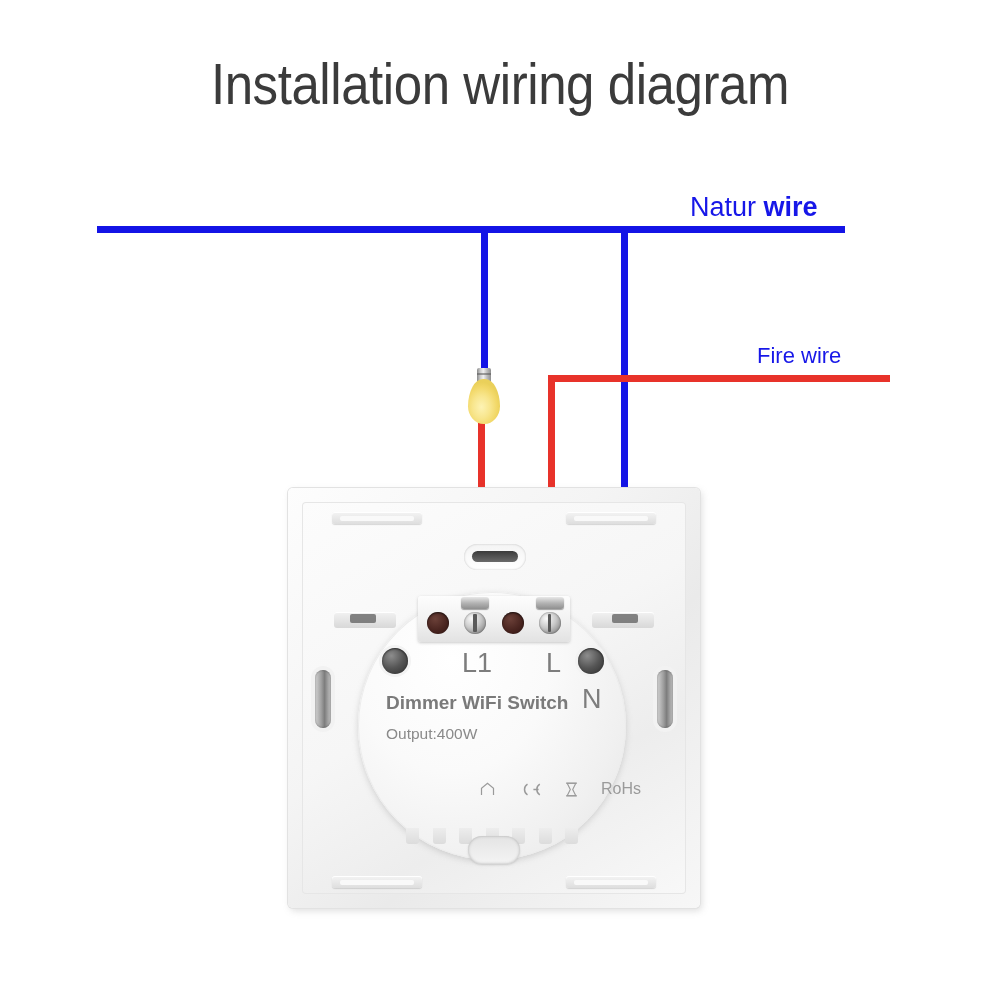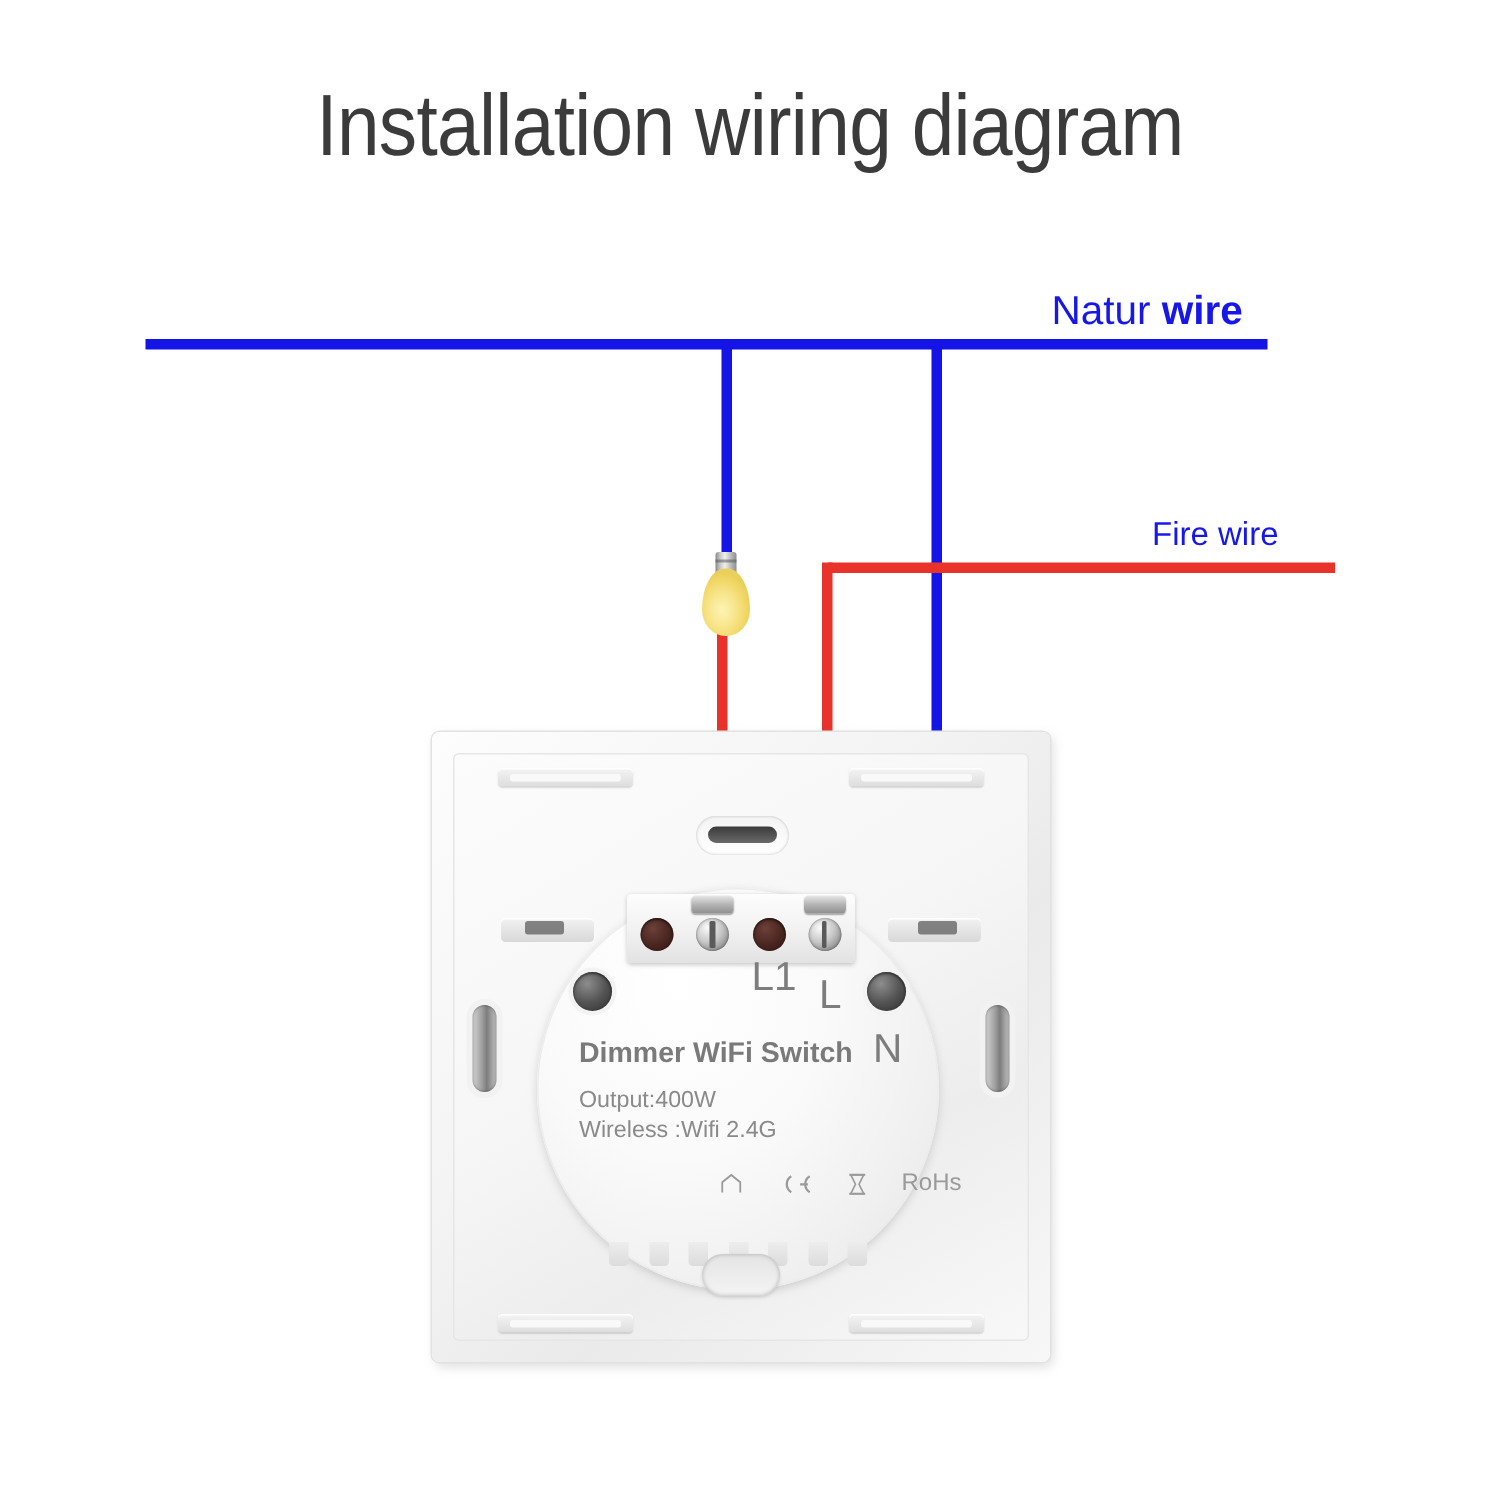--- a/index.html
+++ b/index.html
@@ -38,21 +38,20 @@
   }
   .wire-blue { background: #1414e6; }
   .wire-red  { background: #e8322a; }
 
   
   .wire-label {
     position: absolute;
     color: #1717e8;
     white-space: nowrap;
     font-family: "Liberation Sans", sans-serif;
-    margin-left: 11px;
   }
   #natur-wire-label {
     left: 690px;
     top: 192px;
     font-size: 27px;
     font-weight: 400;
   }
   #natur-wire-label .bold { font-weight: 700; }
   #fire-wire-label {
     left: 757px;
@@ -281,21 +280,21 @@
   #vent-hole-right { left: 290px; top: 160px; }
 
   
   .term-label {
     position: absolute;
     color: #7d7d7d;
     font-size: 27px;
     font-weight: 400;
     font-family: "Liberation Sans", sans-serif;
   }
-  #label-l1 { left: 174px; top: 148px; margin-left: 39px; }
+  #label-l1 { left: 174px; top: 160px; }
   #label-l  { left: 258px; top: 160px; }
   #label-n  { left: 294px; top: 196px; }
 
   #product-name {
     position: absolute;
     left: 98px; top: 204px;
     font-size: 19px;
     font-weight: 700;
     color: #7a7a7a;
     white-space: nowrap;
@@ -405,21 +404,20 @@
   <div class="vent-hole" id="vent-hole-right"></div>
 
   <div class="term-label" id="label-l1">L1</div>
   <div class="term-label" id="label-l">L</div>
   <div class="term-label" id="label-n">N</div>
 
   <div id="product-name">Dimmer WiFi Switch</div>
 
   <div id="spec-list">
     <div>Output:400W</div>
-    <div>Wireless :Wifi 2.4G</div>
   </div>
 
   <div id="cert-row">
     <span>
       <svg width="15" height="14" viewBox="0 0 15 14">
         <path d="M1.5 13V6.2L7.5 1.3L13.5 6.2V13" fill="none" stroke="#9a9a9a" stroke-width="1.2"></path>
       </svg>
     </span>
     <span>
       <svg width="24" height="15" viewBox="0 0 24 15">

